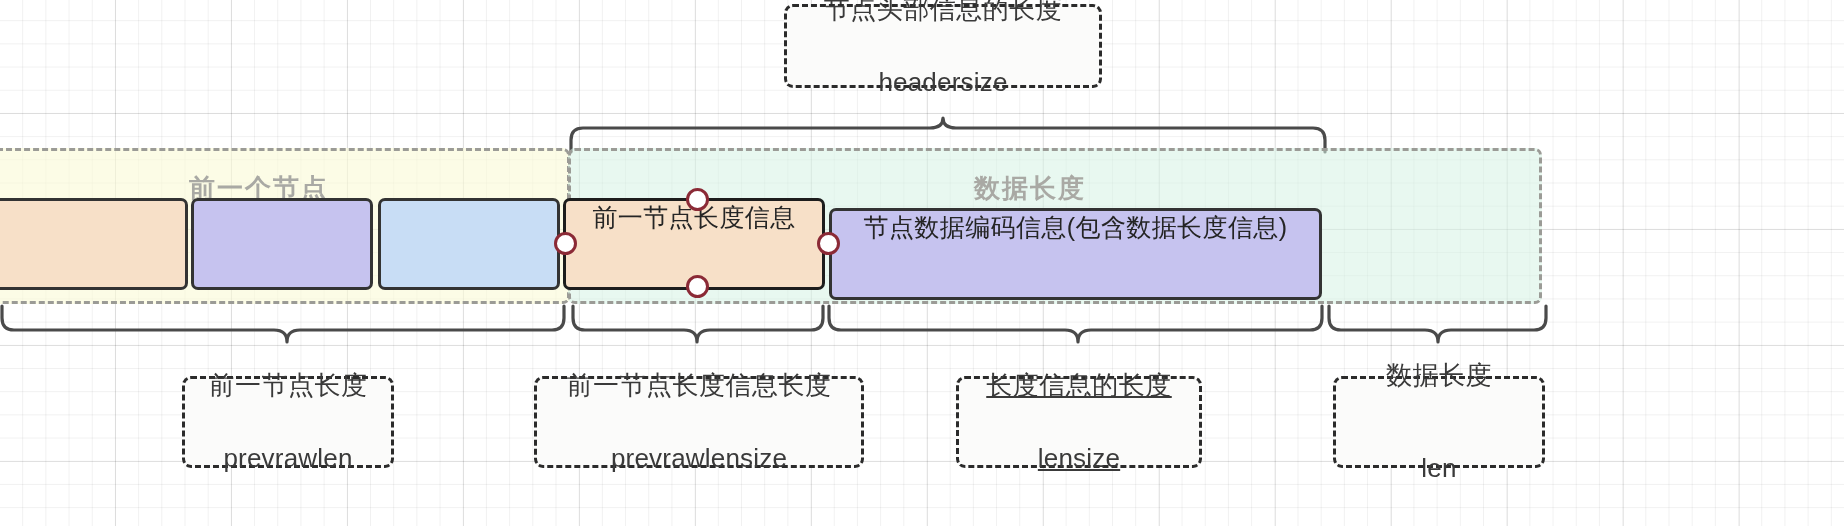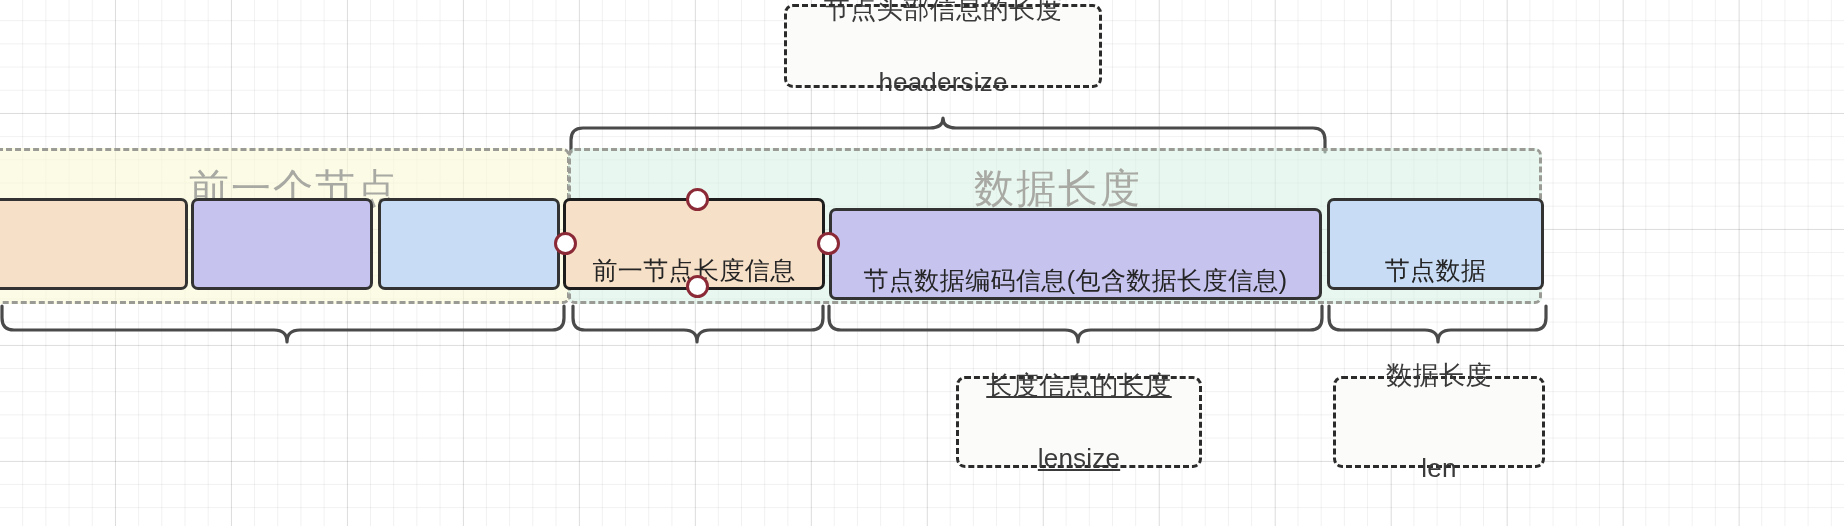--- a/index.html
+++ b/index.html
@@ -45,35 +45,36 @@
   .scope{
     position:absolute;
     box-sizing:border-box;
     border:3px dashed #9b9b96;
     border-radius:7px;
   }
   .scope-prev{background:rgba(250,250,214,0.62);}
   .scope-cur {background:rgba(214,243,228,0.55);}
   .scope-label{
     position:absolute;
-    top:10px;
-    font-size:40px;
+    top:20px;
+    font-size:26px;
     color:#a9a9a4;
     letter-spacing:2px;
     white-space:nowrap;
+    font-weight:bold;
   }
 
   
   .blk{
     position:absolute;
     box-sizing:border-box;
     border:3px solid #333333;
     border-radius:7px;
     display:flex;
-    align-items:flex-end;
+    align-items:flex-start;
     justify-content:center;
     font-size:25px;
     color:#252525;
     letter-spacing:.4px;
     white-space:nowrap;
     overflow:visible;
   }
   .blk.sel{border-color:#1d1d1d;border-width:3.5px;z-index:6;}
 
   
@@ -130,30 +131,35 @@
   </div>
 
   <div class="blk sel" style="left:563px;top:198px;width:262px;height:92px;background:#f7e0c8;">
     <span>前一节点长度信息</span>
   </div>
 
   <div class="blk" style="left:829px;top:208px;width:493px;height:92px;background:#c6c3ef;">
     <span>节点数据编码信息(包含数据长度信息)</span>
   </div>
 
-  <div class="blk" style="left:1327px;top:198px;width:217px;height:92px;background:#c8ddf5;">
-    <span>节点数据</span>
-  </div>
 
   <div class="handle" style="left:686px;top:188px;"></div>
   <div class="handle" style="left:686px;top:275px;"></div>
   <div class="handle" style="left:554px;top:232px;"></div>
   <div class="handle" style="left:817px;top:232px;"></div>
 
+  <div class="callout" style="left:182px;top:376px;width:212px;height:92px;">
+    <span class="l1">前一节点长度</span>
+    <span class="l2">prevrawlen</span>
+  </div>
 
+  <div class="callout" style="left:534px;top:376px;width:330px;height:92px;">
+    <span class="l1">前一节点长度信息长度</span>
+    <span class="l2">prevrawlensize</span>
+  </div>
 
   <div class="callout" style="left:956px;top:376px;width:246px;height:92px;text-decoration:underline;">
     <span class="l1">长度信息的长度</span>
     <span class="l2">lensize</span>
   </div>
 
   <div class="callout" style="left:1333px;top:376px;width:212px;height:92px;gap:20px;">
     <span class="l1">数据长度</span>
     <span class="l2">len</span>
   </div>

